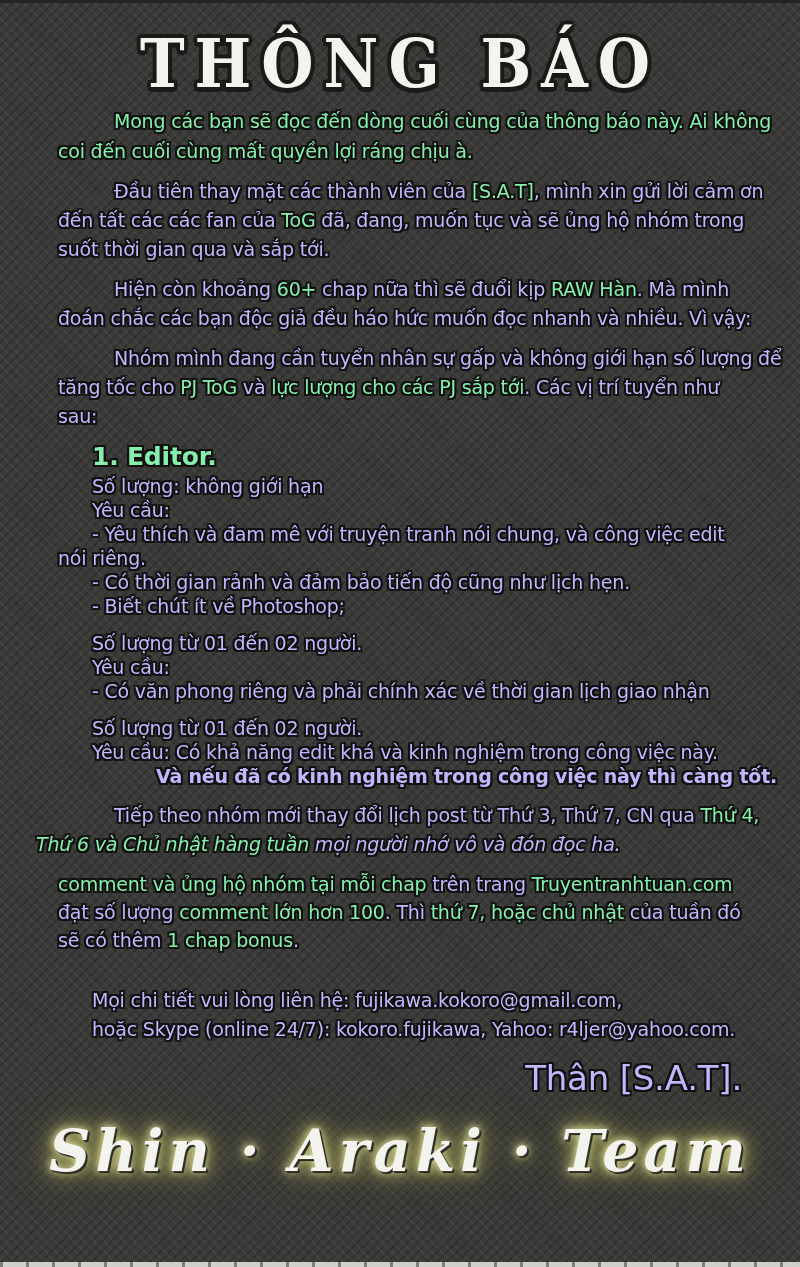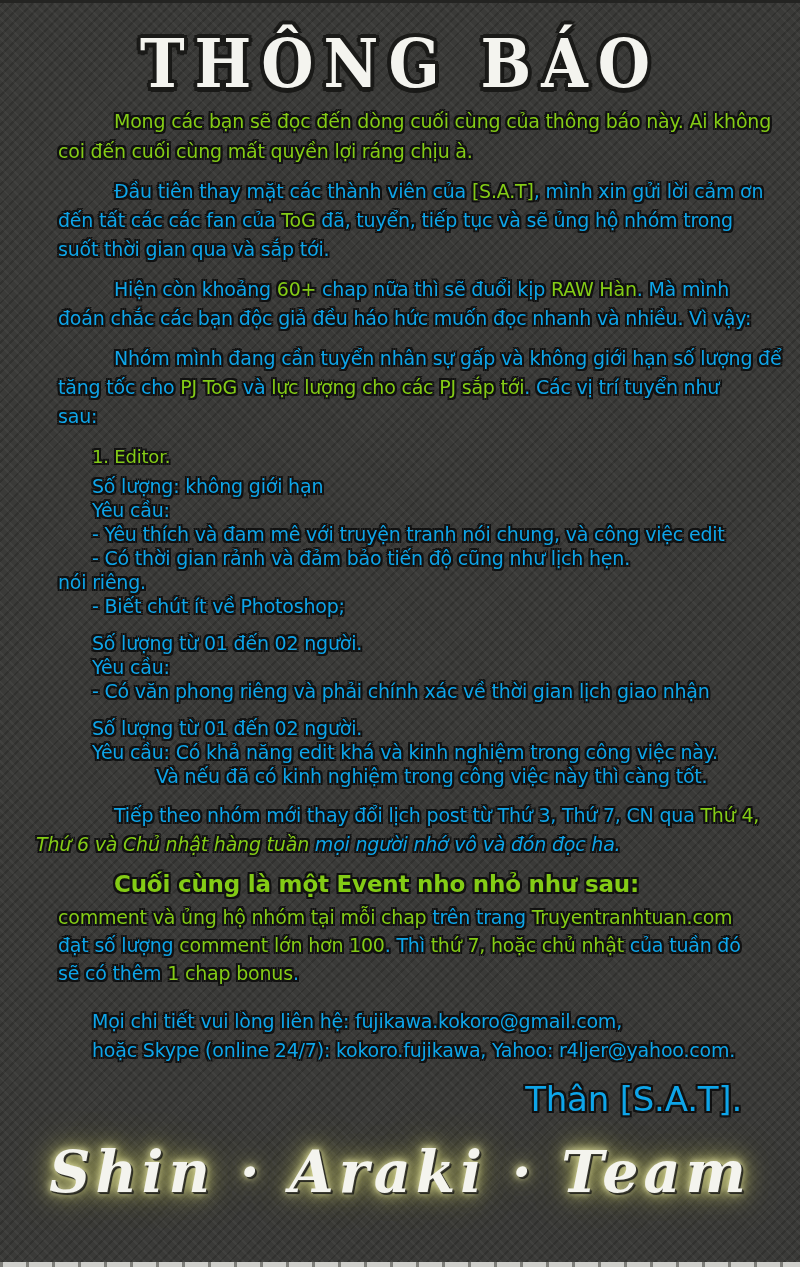--- a/index.html
+++ b/index.html
@@ -45,34 +45,34 @@
   }
   .block{margin:0 0 11px 0;}
   .line{
     line-height:29px;
     white-space:nowrap;
     color:#ededeb;
     text-shadow:
       -2px -2px 0 #111, 2px -2px 0 #111, -2px 2px 0 #111, 2px 2px 0 #111,
       0 -2px 0 #111, 0 2px 0 #111, -2px 0 0 #111, 2px 0 0 #111;
   }
-  .line .white{color:#0ea5e9;text-align:center;}
-  .line .red{color:#84cc16;}
+  .line .white{color:#c4b5fd;text-align:center;}
+  .line .red{color:#86efac;}
   .red-para .line{line-height:30px;}
   .ind{text-indent:56px;}
   .section .line{line-height:24px;}
   .section{padding-left:34px;margin-bottom:13px;}
-  .section .heading{font-weight:normal;font-size:18px;line-height:30px;padding-bottom:2px;}
+  .section .heading{font-weight:bold;font-size:25px;line-height:30px;padding-bottom:2px;}
   .outdent{margin-left:-34px;}
   .outdent2{margin-left:-22px;font-style:italic;}
-  .indent2{padding-left:64px;}
+  .indent2{padding-left:64px;font-weight:bold;}
   .event-heading .line{font-weight:bold;font-size:23px;}
   .event-heading{margin-bottom:4px;}
   .tight .line{line-height:28px;}
-  .contact{padding-left:34px;margin-top:20px;}
+  .contact{padding-left:34px;margin-top:32px;}
   .signature .line{
     text-align:right;
     font-size:34px;
     line-height:46px;
     padding-right:6px;
   }
   .team-logo{
     margin-top:16px;
     text-align:center;
     font-family:"DejaVu Serif", serif;
@@ -93,57 +93,54 @@
 
 <h1 class="page-title">THÔNG BÁO</h1>
 
 <div class="doc">
     <div class="block red-para">
       <div class="line  ind"><span class="red">Mong các bạn sẽ đọc đến dòng cuối cùng của thông báo này. Ai không</span></div>
       <div class="line "><span class="red">coi đến cuối cùng mất quyền lợi ráng chịu à.</span></div>
     </div>
     <div class="block ">
       <div class="line  ind"><span class="white">Đầu tiên thay mặt các thành viên của </span><span class="red">[S.A.T]</span><span class="white">, mình xin gửi lời cảm ơn</span></div>
-      <div class="line "><span class="white">đến tất các các fan của </span><span class="red">ToG</span><span class="white"> đã, tuyển, tiếp tục và sẽ ủng hộ nhóm trong</span></div>
+      <div class="line "><span class="white">đến tất các các fan của </span><span class="red">ToG</span><span class="white"> đã, đang, muốn tục và sẽ ủng hộ nhóm trong</span></div>
       <div class="line "><span class="white">suốt thời gian qua và sắp tới.</span></div>
     </div>
     <div class="block ">
       <div class="line  ind"><span class="white">Hiện còn khoảng </span><span class="red">60+</span><span class="white"> chap nữa thì sẽ đuổi kịp </span><span class="red">RAW Hàn</span><span class="white">. Mà mình</span></div>
       <div class="line "><span class="white">đoán chắc các bạn độc giả đều háo hức muốn đọc nhanh và nhiều. Vì vậy:</span></div>
     </div>
     <div class="block ">
       <div class="line  ind"><span class="white">Nhóm mình đang cần tuyển nhân sự gấp và không giới hạn số lượng để</span></div>
       <div class="line "><span class="white">tăng tốc cho </span><span class="red">PJ ToG</span><span class="white"> và </span><span class="red">lực lượng cho các PJ sắp tới</span><span class="white">. Các vị trí tuyển như</span></div>
       <div class="line "><span class="white">sau:</span></div>
     </div>
     <div class="block section">
       <div class="line heading"><span class="red">1. Editor.</span></div>
       <div class="line "><span class="white">Số lượng: không giới hạn</span></div>
       <div class="line "><span class="white">Yêu cầu:</span></div>
       <div class="line "><span class="white">- Yêu thích và đam mê với truyện tranh nói chung, và công việc edit</span></div>
+      <div class="line outdent"><span class="white">nói riêng.</span></div>
       <div class="line "><span class="white">- Có thời gian rảnh và đảm bảo tiến độ cũng như lịch hẹn.</span></div>
-      <div class="line outdent"><span class="white">nói riêng.</span></div>
       <div class="line "><span class="white">- Biết chút ít về Photoshop;</span></div>
     </div>
     <div class="block section">
       <div class="line "><span class="white">Số lượng từ 01 đến 02 người.</span></div>
       <div class="line "><span class="white">Yêu cầu:</span></div>
       <div class="line "><span class="white">- Có văn phong riêng và phải chính xác về thời gian lịch giao nhận</span></div>
     </div>
     <div class="block section">
       <div class="line "><span class="white">Số lượng từ 01 đến 02 người.</span></div>
       <div class="line "><span class="white">Yêu cầu: Có khả năng edit khá và kinh nghiệm trong công việc này.</span></div>
       <div class="line indent2"><span class="white">Và nếu đã có kinh nghiệm trong công việc này thì càng tốt.</span></div>
     </div>
     <div class="block ">
       <div class="line  ind"><span class="white">Tiếp theo nhóm mới thay đổi lịch post từ Thứ 3, Thứ 7, CN qua </span><span class="red">Thứ 4,</span></div>
       <div class="line outdent2"><span class="red">Thứ 6 và Chủ nhật hàng tuần</span><span class="white"> mọi người nhớ vô và đón đọc ha.</span></div>
-    </div>
-    <div class="block event-heading">
-      <div class="line  ind"><span class="red">Cuối cùng là một Event nho nhỏ như sau:</span></div>
     </div>
     <div class="block tight">
       <div class="line "><span class="red">comment và ủng hộ nhóm tại mỗi chap</span><span class="white"> trên trang </span><span class="red">Truyentranhtuan.com</span></div>
       <div class="line "><span class="white">đạt số lượng </span><span class="red">comment lớn hơn 100</span><span class="white">. Thì </span><span class="red">thứ 7, hoặc chủ nhật</span><span class="white"> của tuần đó</span></div>
       <div class="line "><span class="white">sẽ có thêm </span><span class="red">1 chap bonus</span><span class="white">.</span></div>
     </div>
     <div class="block contact">
       <div class="line "><span class="white">Mọi chi tiết vui lòng liên hệ: fujikawa.kokoro@gmail.com,</span></div>
       <div class="line "><span class="white">hoặc Skype (online 24/7): kokoro.fujikawa, Yahoo: r4ljer@yahoo.com.</span></div>
     </div>

